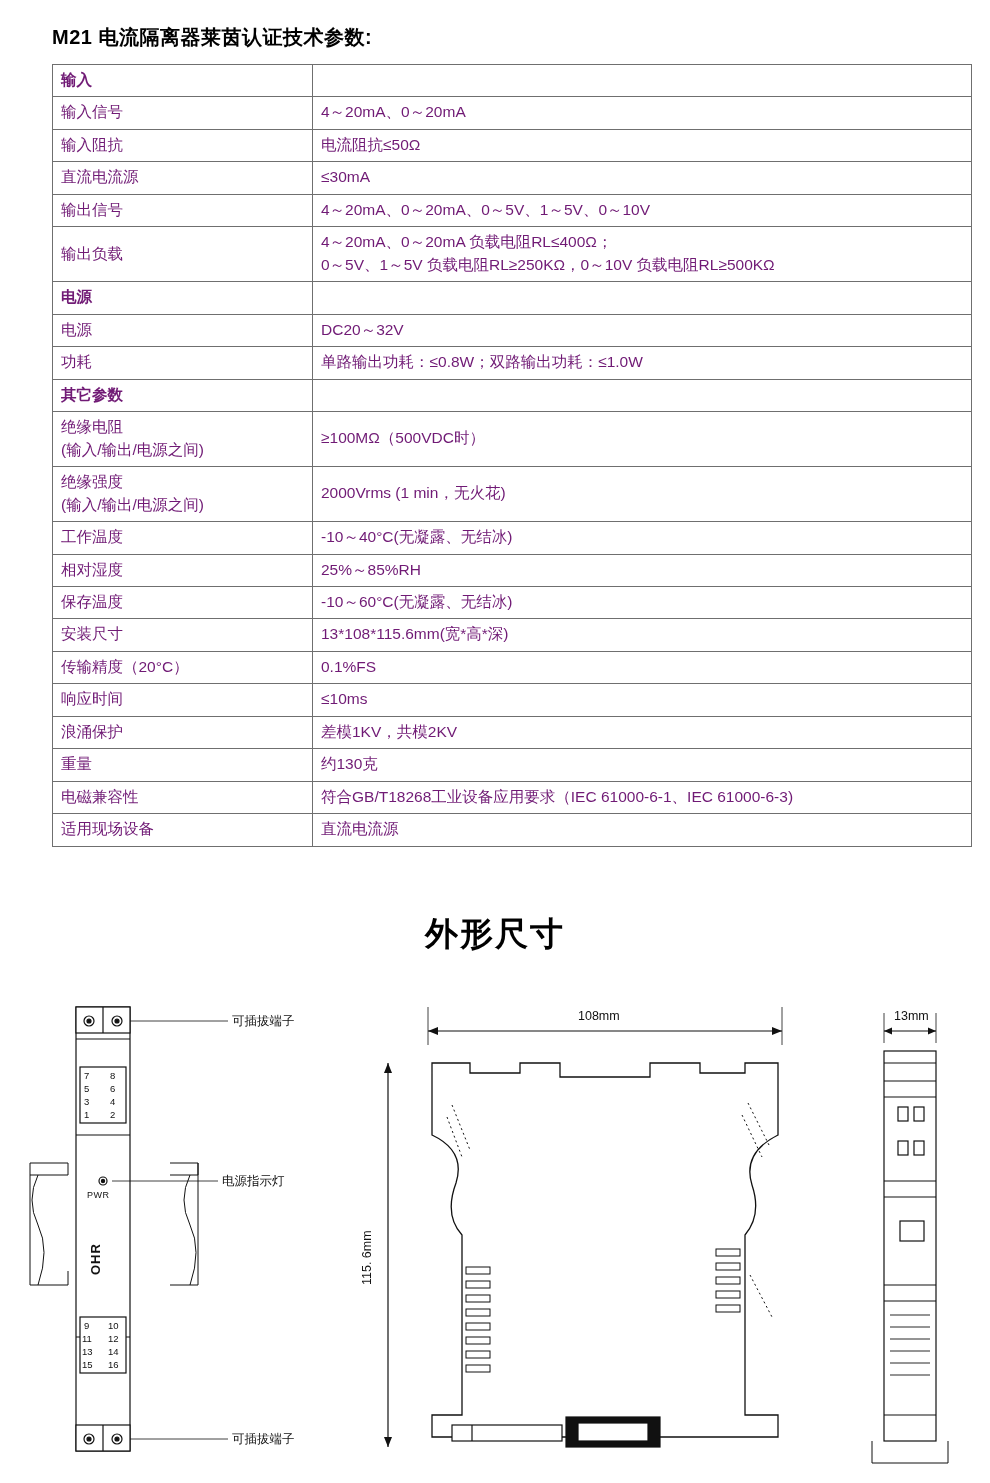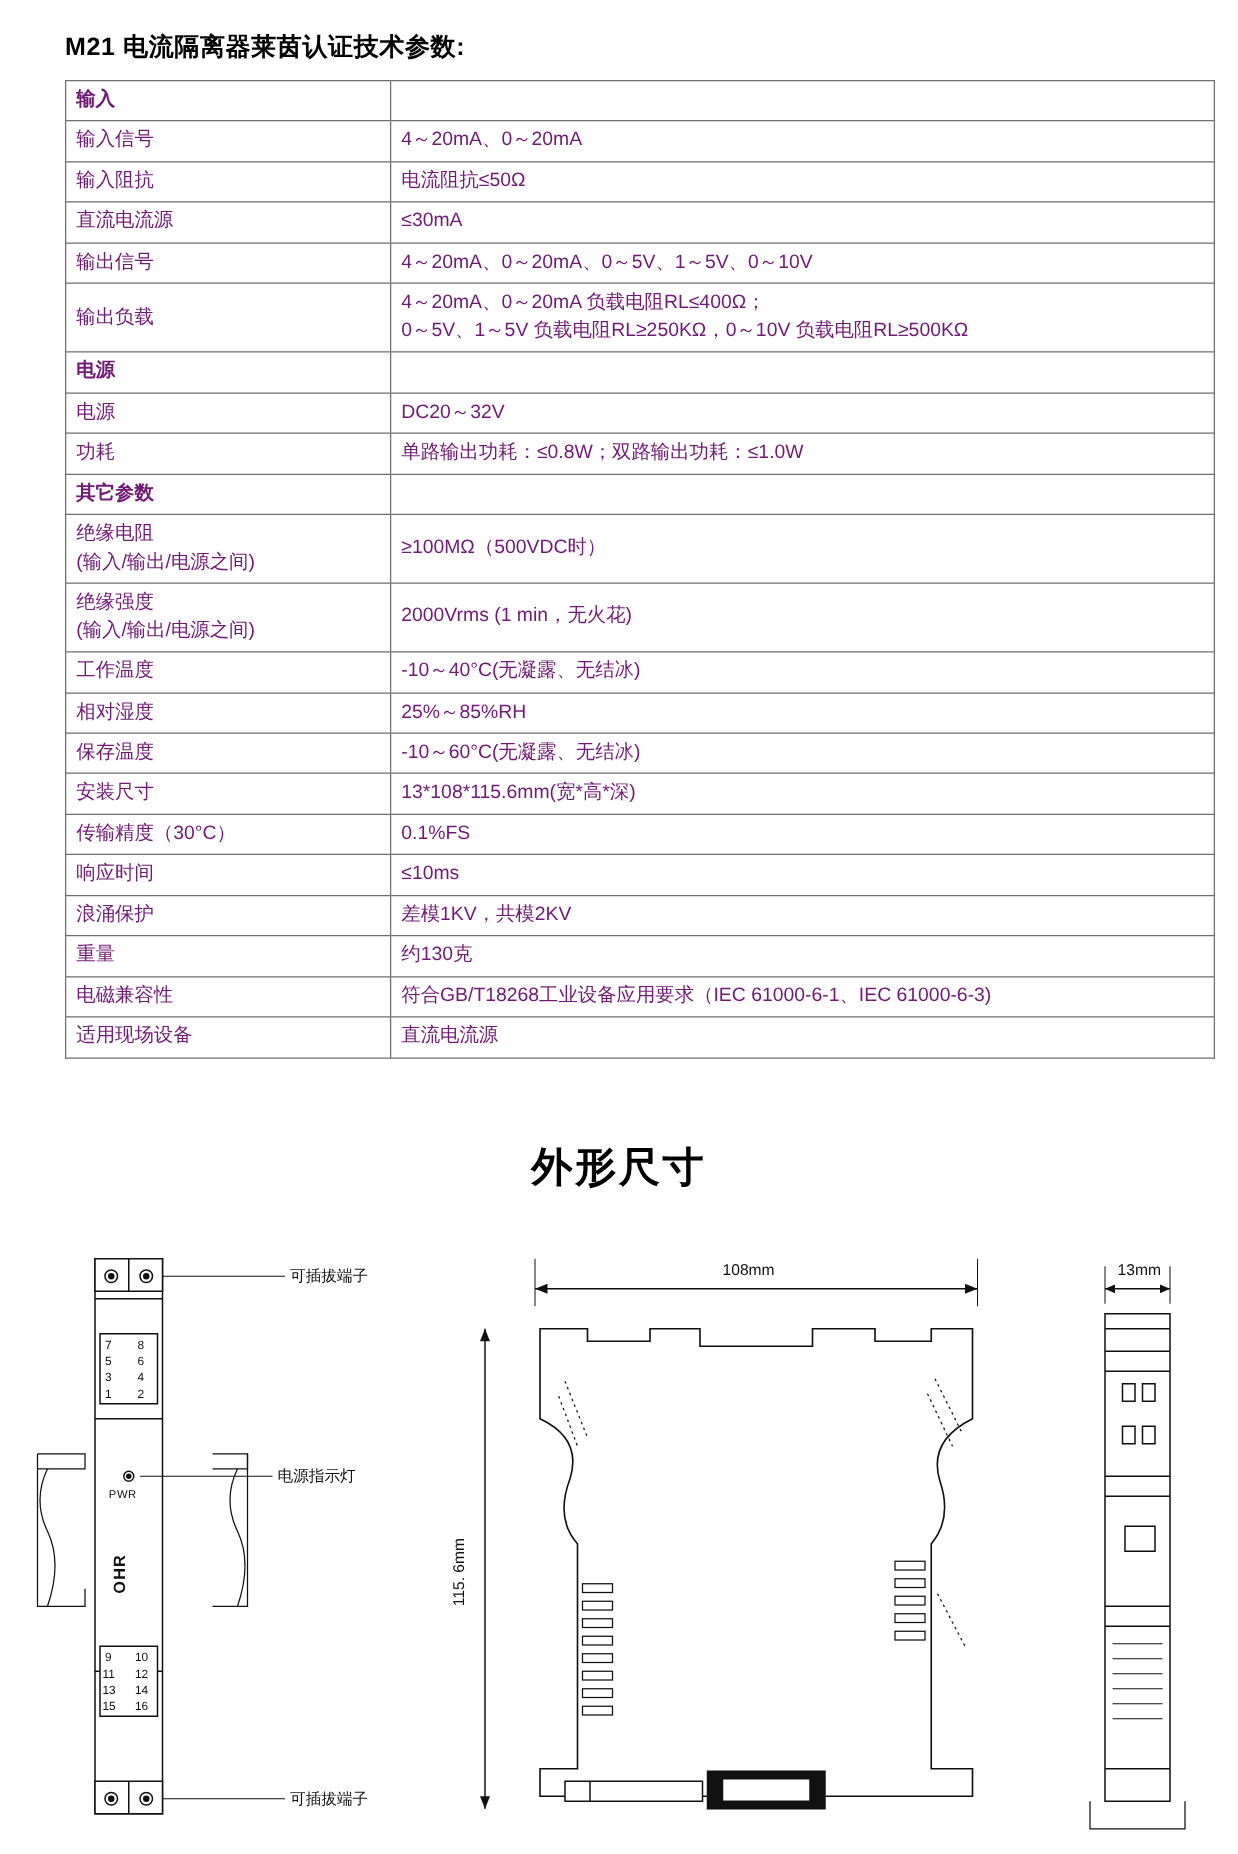--- a/index.html
+++ b/index.html
@@ -157,21 +157,21 @@
       </tr>
       <tr>
         <td class="k">保存温度</td>
         <td class="v">-10～60°C(无凝露、无结冰)</td>
       </tr>
       <tr>
         <td class="k">安装尺寸</td>
         <td class="v">13*108*115.6mm(宽*高*深)</td>
       </tr>
       <tr>
-        <td class="k">传输精度（30°C）</td>
+        <td class="k">传输精度（20°C）</td>
         <td class="v">0.1%FS</td>
       </tr>
       <tr>
         <td class="k">响应时间</td>
         <td class="v">≤10ms</td>
       </tr>
       <tr>
         <td class="k">浪涌保护</td>
         <td class="v">差模1KV，共模2KV</td>
       </tr>

